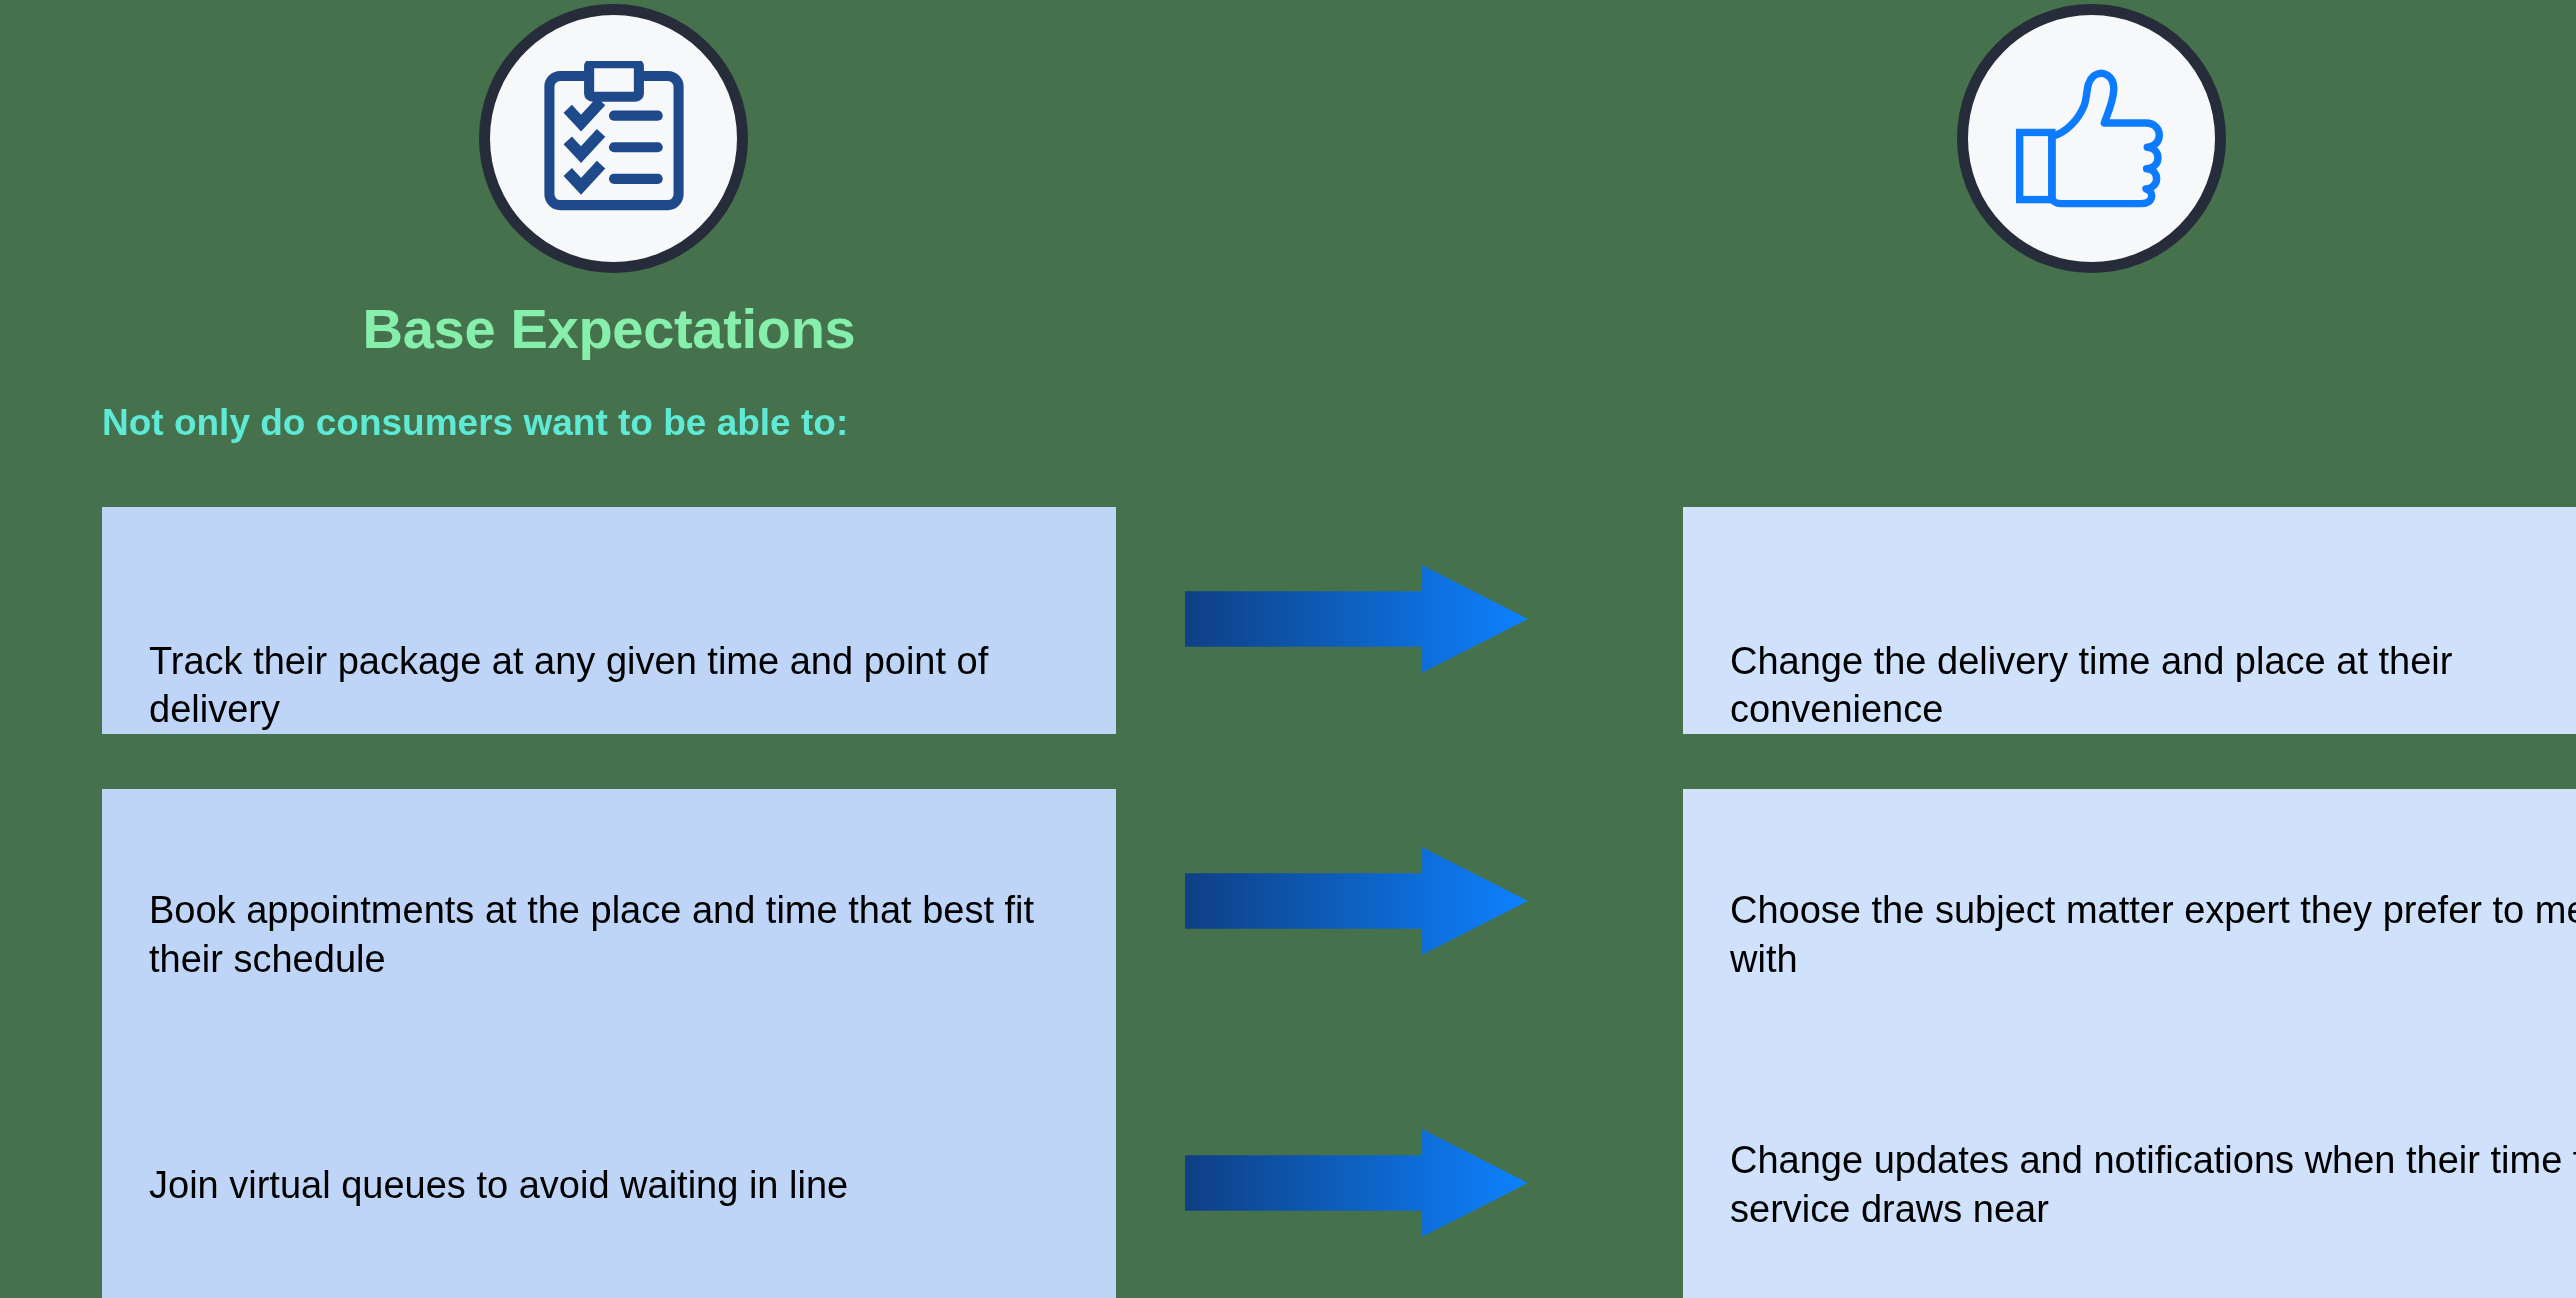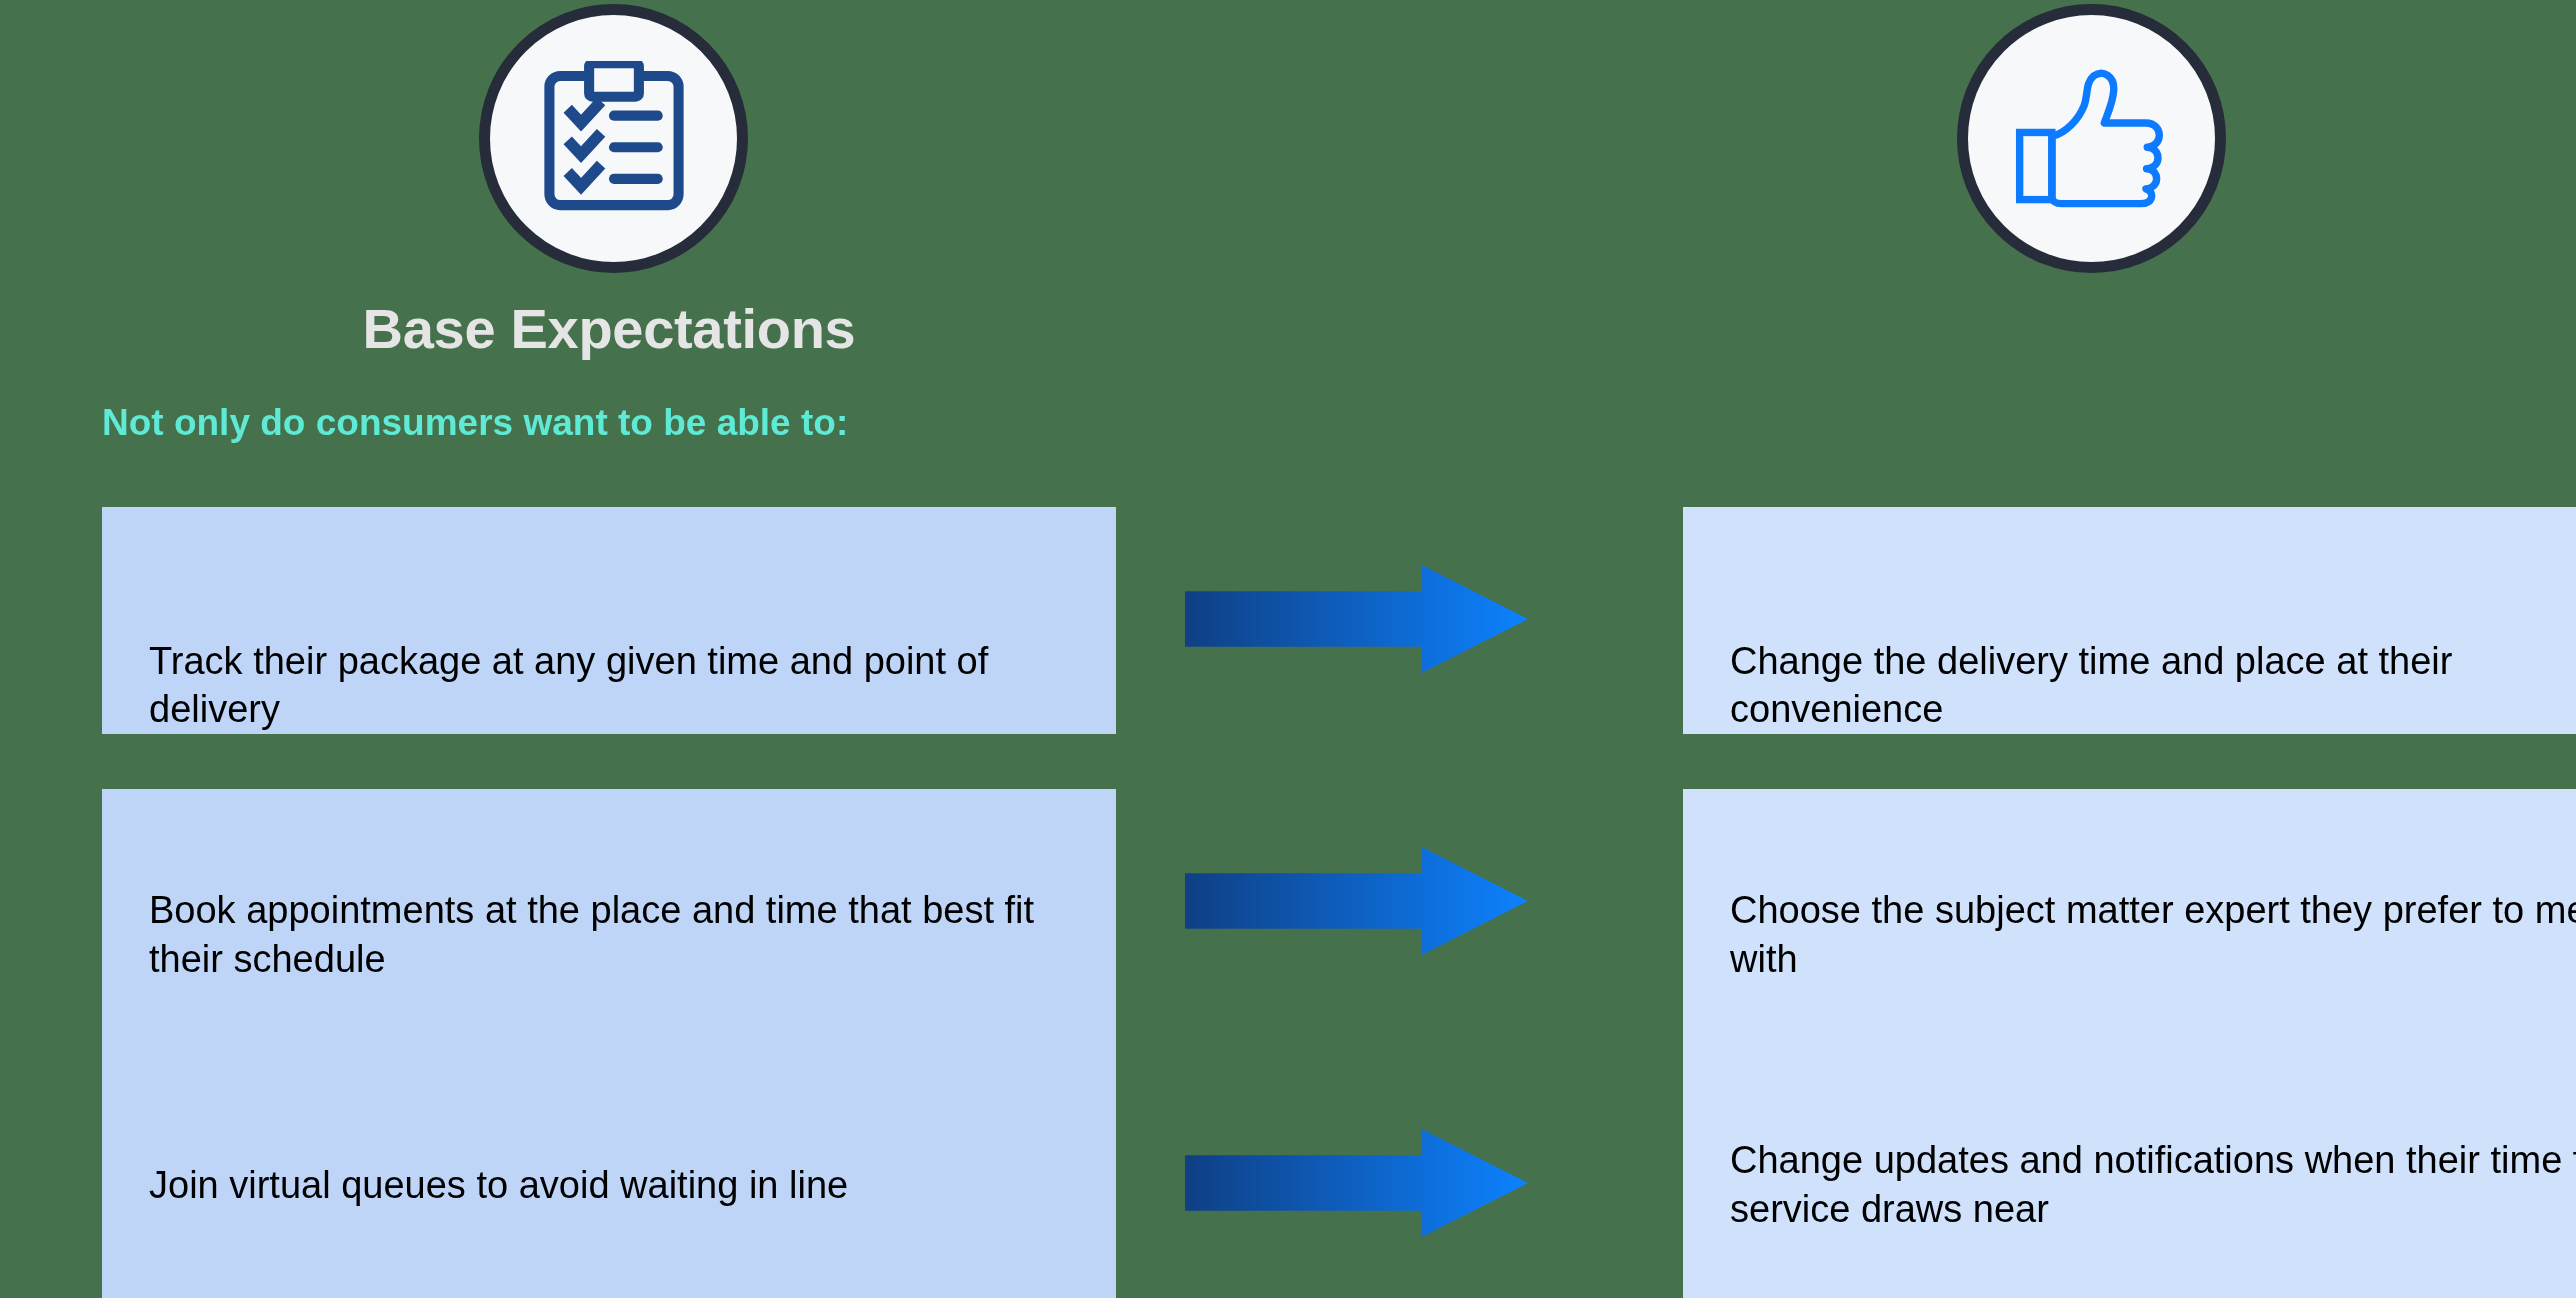--- a/index.html
+++ b/index.html
@@ -37,21 +37,21 @@
     text-align: center;
     font-weight: bold;
     letter-spacing: -0.3px;
     white-space: nowrap;
     line-height: 1;
   }
   .title-left {
     left: 102px; width: 1014px;
     top: 301px;
     font-size: 56px;
-    color: #e5e5e5;
+    color: #86efac;
   }
   .title-right {
     left: 1597px; width: 979px;
     top: 301px;
     font-size: 56px;
     color: #0d7bff;
   }
   .col-sub {
     position: absolute;
     text-align: left;

